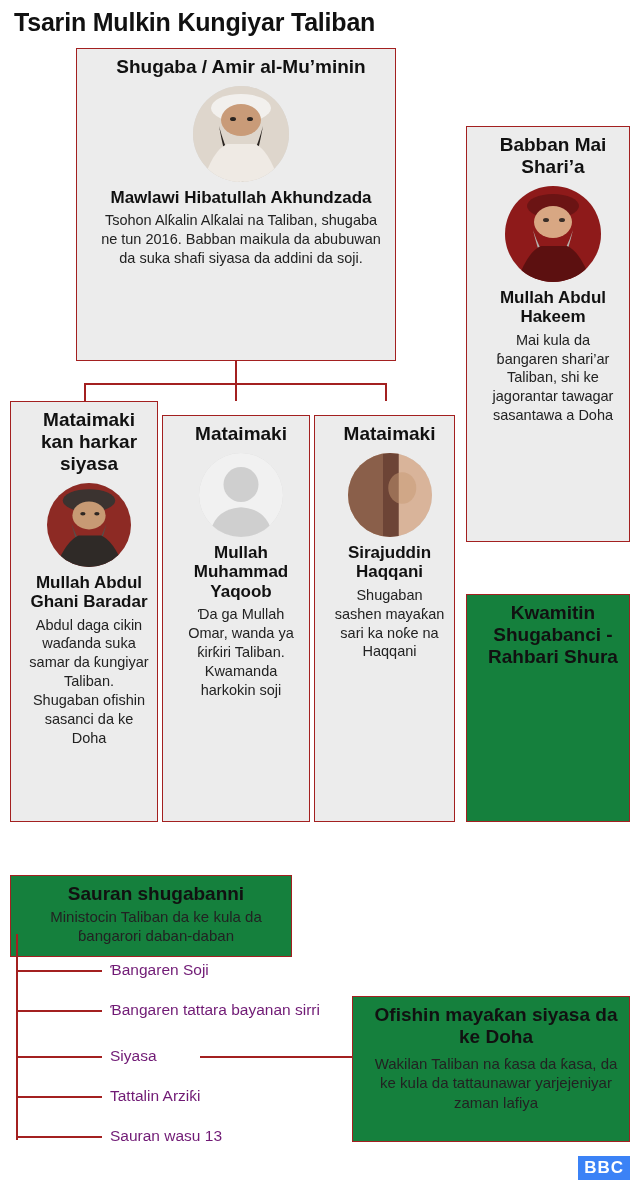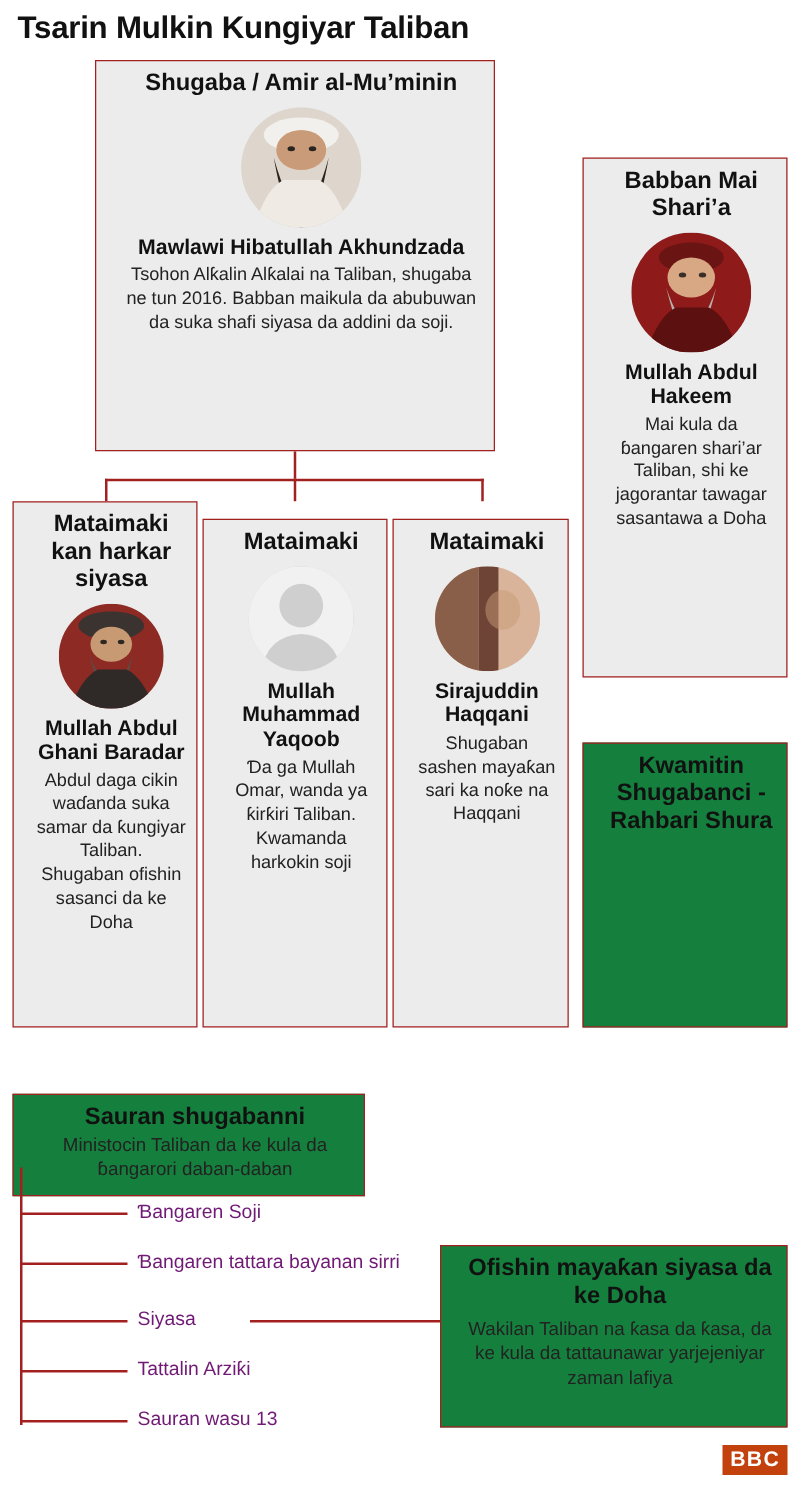--- a/index.html
+++ b/index.html
@@ -77,21 +77,21 @@
     position: absolute;
     font-size: 15.5px;
     line-height: 1.25;
     color: #701a75;
     text-align: left;
   }
   .bbc {
     position: absolute;
     right: 10px;
     bottom: 8px;
-    background: #c2410c;
+    background: #3b82f6;
     color: #fff;
     font-weight: bold;
     font-size: 17px;
     letter-spacing: 1px;
     padding: 2px 6px 2px 6px;
     font-family: "Liberation Sans", sans-serif;
   }
 </style>
 </head>
 <body>

